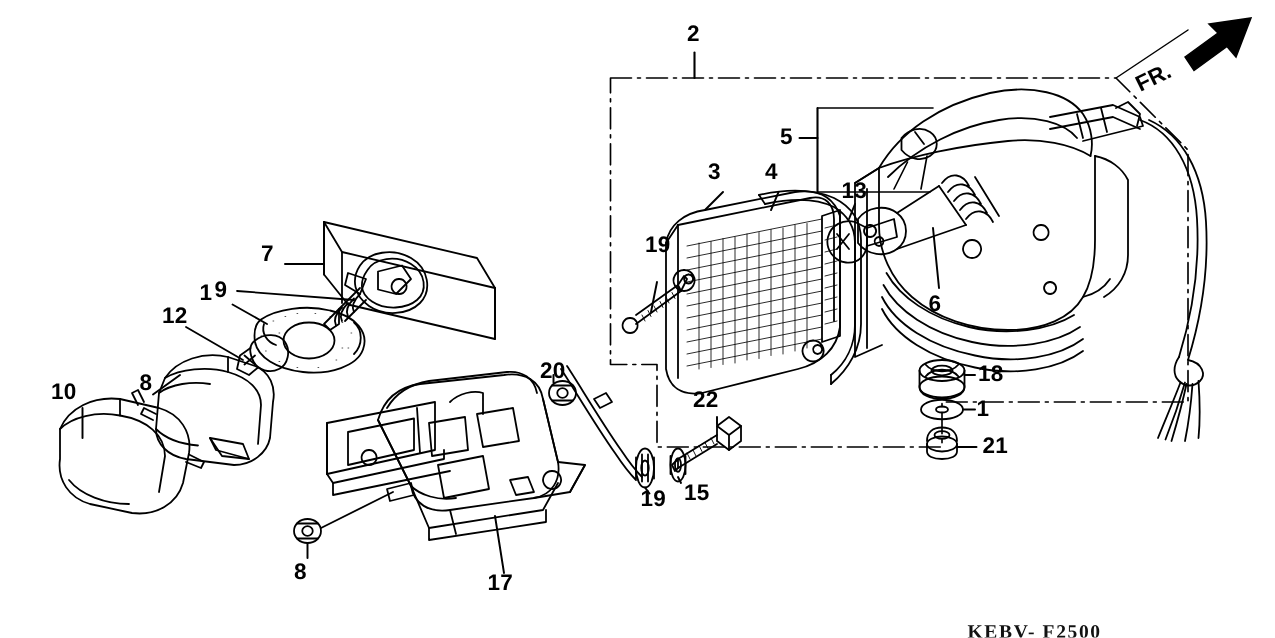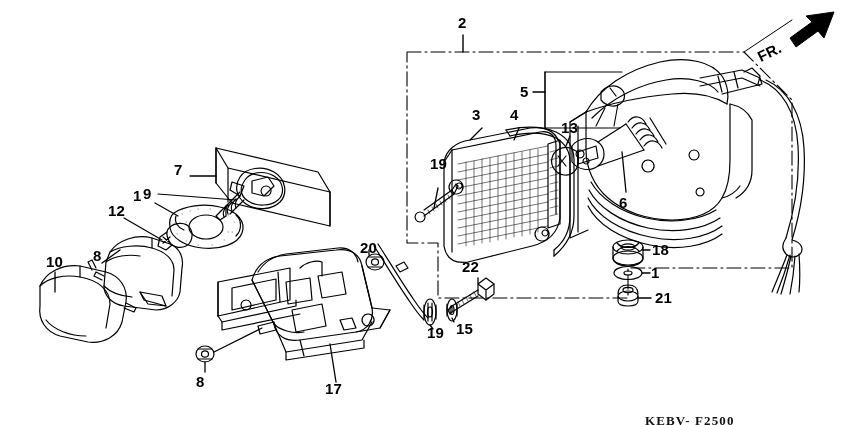--- a/index.html
+++ b/index.html
@@ -365,21 +365,21 @@
   </svg>
 
   <div class="lbl" style="left:458px;top:15px">2</div>
   <div class="lbl" style="left:472px;top:107px">3</div>
   <div class="lbl" style="left:510px;top:107px">4</div>
   <div class="lbl" style="left:520px;top:84px">5</div>
   <div class="lbl" style="left:619px;top:195px">6</div>
   <div class="lbl" style="left:174px;top:162px">7</div>
   <div class="lbl" style="left:93px;top:248px">8</div>
   <div class="lbl" style="left:143px;top:186px">9</div>
-  <div class="lbl" style="left:46px;top:254px">10</div>
+  <div class="lbl" style="left:34px;top:254px">10</div>
   <div class="lbl" style="left:133px;top:188px">1</div>
   <div class="lbl" style="left:108px;top:203px">12</div>
   <div class="lbl" style="left:561px;top:120px">13</div>
   <div class="lbl" style="left:196px;top:374px">8</div>
   <div class="lbl" style="left:456px;top:321px">15</div>
   <div class="lbl" style="left:652px;top:242px">18</div>
   <div class="lbl" style="left:325px;top:381px">17</div>
   <div class="lbl" style="left:427px;top:325px">19</div>
   <div class="lbl" style="left:430px;top:156px">19</div>
   <div class="lbl" style="left:360px;top:240px">20</div>

